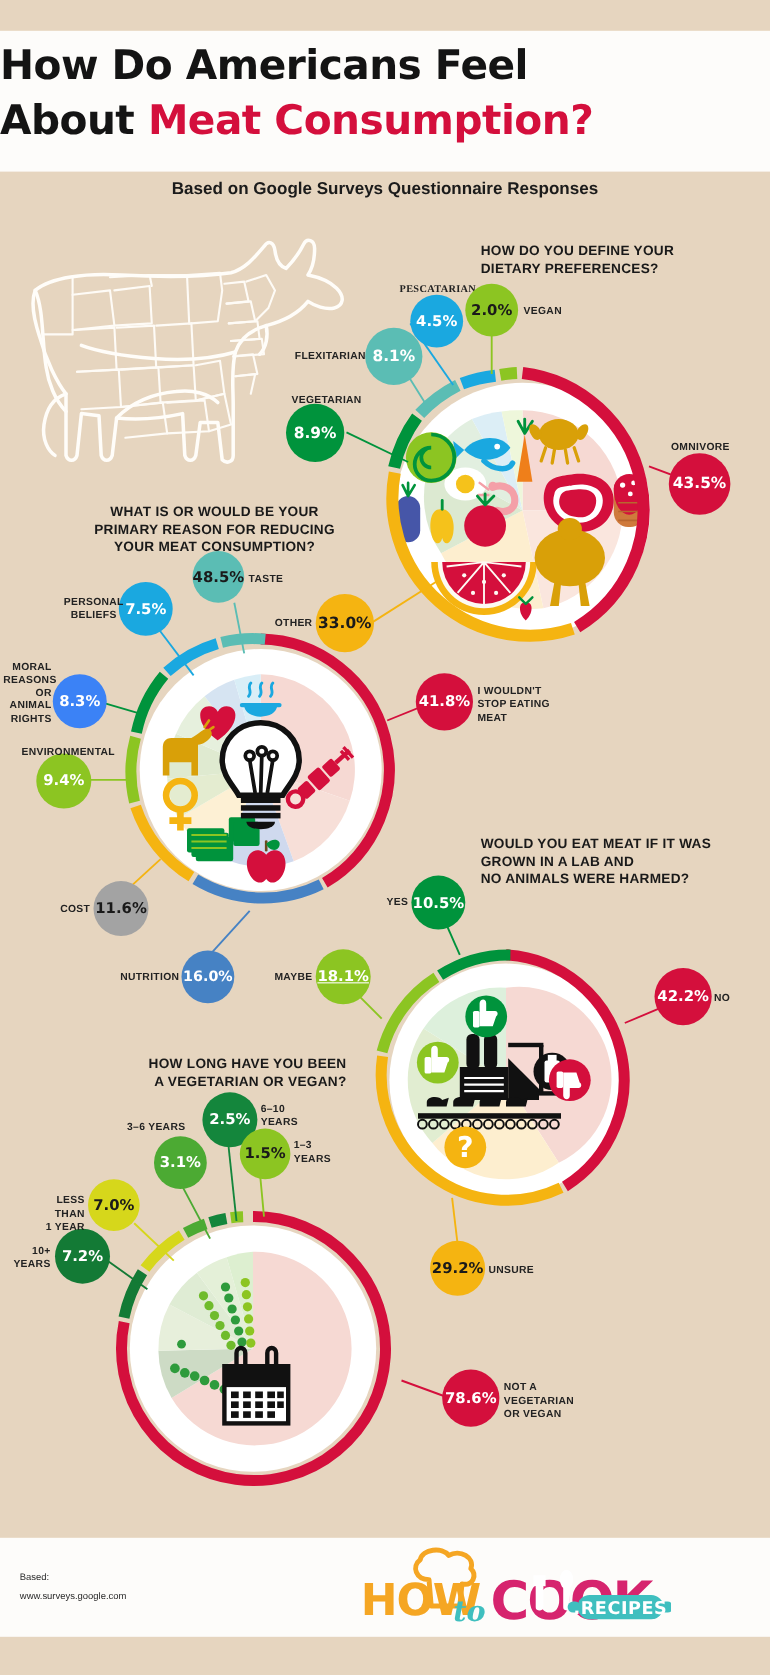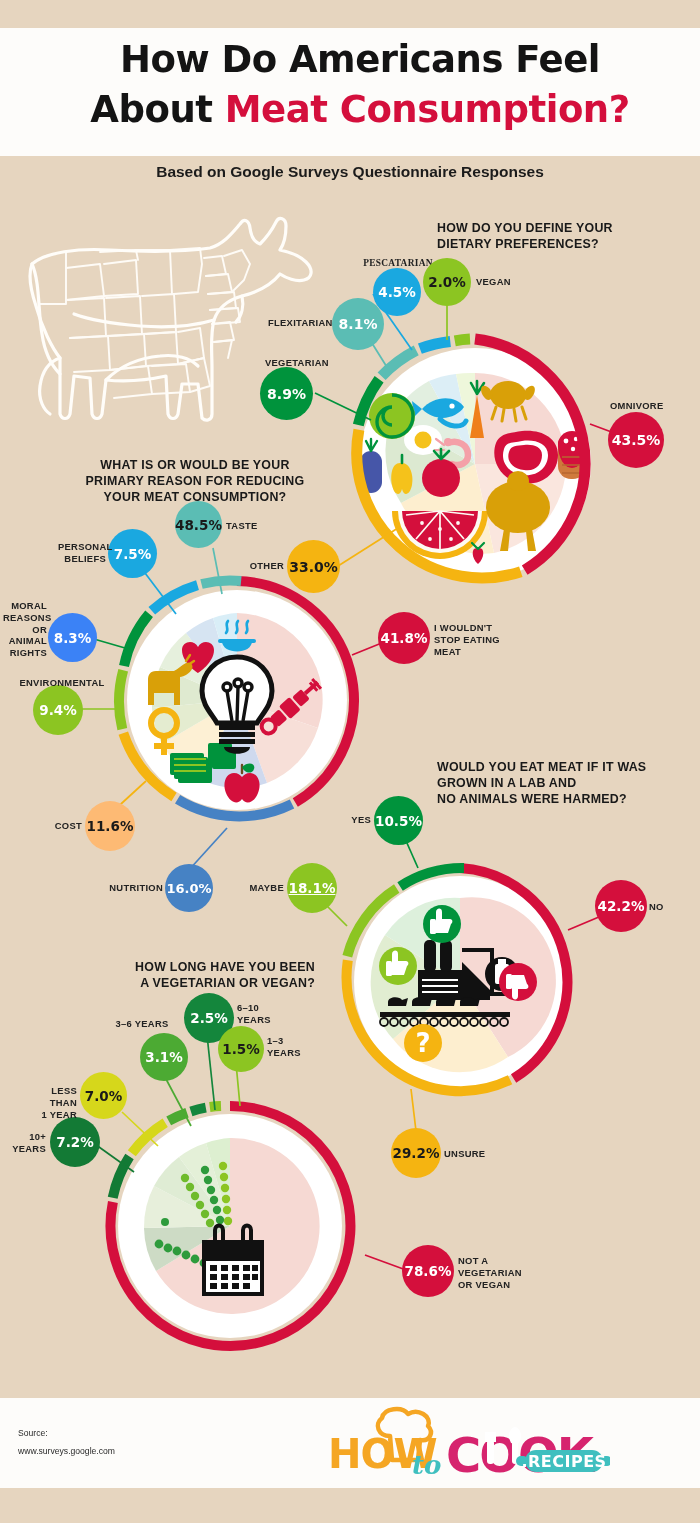--- a/index.html
+++ b/index.html
@@ -10,25 +10,24 @@
     position: relative;
     overflow: hidden;
   }
   .band-white {
     position: absolute; left: 0; width: 700px; background: #fdfcfa;
   }
   #title-band { top: 28px; height: 128px; }
   #footer-band { top: 1398px; height: 90px; }
 
   #title-line1, #title-line2 {
-    position: absolute; left: 0; width: 700px; text-align: center;
+    position: absolute; left: 0; width: 700px; text-align: left;
     font-family: "DejaVu Sans", sans-serif;
     font-weight: bold; color: #141414;
     letter-spacing: -0.5px;
-    padding-left: 20px;
   }
   #title-line1 { top: 38px; font-size: 37px; }
   #title-line2 { top: 88px; font-size: 37px; }
   #title-line2 .accent { color: #d40f3c; }
 
   #subtitle {
     position: absolute; top: 163px; left: 0; width: 700px; text-align: center;
     font-size: 15.5px; font-weight: bold; color: #1b1b1b;
     font-family: "Liberation Sans", sans-serif;
   }
@@ -394,21 +393,21 @@
 <div class="bubble" style="left:378px; top:612px; width:52px; height:52px; background:#d40f3c; font-size:13.5px;">
     <span>41.8%</span>
   </div>
 <div class="blabel" style="left:434px; top:622px; width:70px;">I WOULDN'T<br>STOP EATING<br>MEAT</div>
 
 <div class="bubble" style="left:165px; top:864px; width:48px; height:48px; background:#4682c4; font-size:13px;">
     <span>16.0%</span>
   </div>
 <div class="blabel r" style="left:108px; top:882px; width:55px;"><span>NUTRITION</span></div>
 
-<div class="bubble dark-text" style="left:85px; top:801px; width:50px; height:50px; background:#fdba74; font-size:13.5px;">
+<div class="bubble dark-text" style="left:85px; top:801px; width:50px; height:50px; background:#a3a3a3; font-size:13.5px;">
     <span>11.6%</span>
   </div>
 <div class="blabel r" style="left:48px; top:820px; width:34px;"><span>COST</span></div>
 
 <div class="bubble" style="left:33px; top:685px; width:50px; height:50px; background:#8cc522; font-size:13.5px;">
     <span>9.4%</span>
   </div>
 <div class="blabel" style="left:16px; top:677px; width:92px; text-align:center;"><span>ENVIRONMENTAL</span></div>
 
 <div class="bubble" style="left:48px; top:613px; width:49px; height:49px; background:#3b82f6; font-size:13.5px;">
@@ -652,21 +651,21 @@
     <span>2.5%</span>
   </div>
 <div class="blabel" style="left:237px; top:1002px; width:42px;">6–10<br>YEARS</div>
 
 <div class="bubble dark-text" style="left:218px; top:1026px; width:46px; height:46px; background:#8cc522; font-size:13.5px;">
     <span>1.5%</span>
   </div>
 <div class="blabel" style="left:267px; top:1035px; width:36px;">1–3<br>YEARS</div>
 
 <div id="source">
-  <div>Source:</div>
+  <div>Based:</div>
   <div>www.surveys.google.com</div>
 </div>
 
 <div id="logo">
 <svg width="290" height="85" viewBox="0 0 290 85">
 
   <g fill="none" stroke="#f5a623" stroke-width="4.5" stroke-linejoin="round">
     <path d="M70 34 C58 34 54 22 62 16 C64 6 82 4 88 12 C98 6 112 14 108 24 C114 30 110 40 100 38 L98 58 L72 58 Z"></path>
   </g>
   <text x="8" y="66" font-family="DejaVu Sans, sans-serif" font-size="40" font-weight="bold" fill="#f5a623" style="letter-spacing:-1px;">HOW</text>

